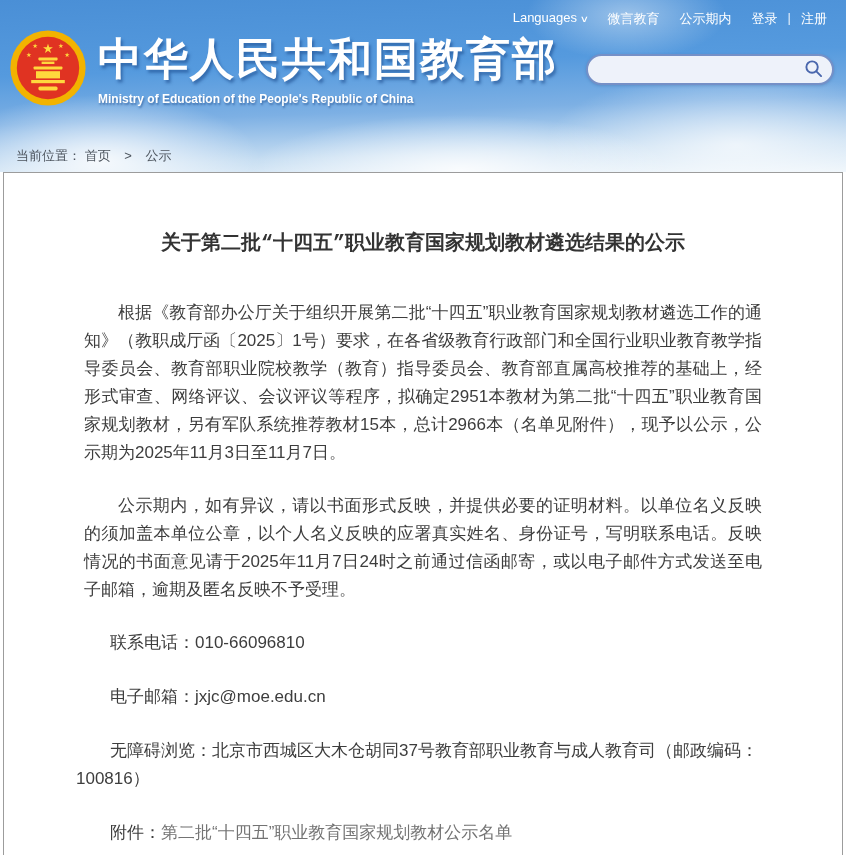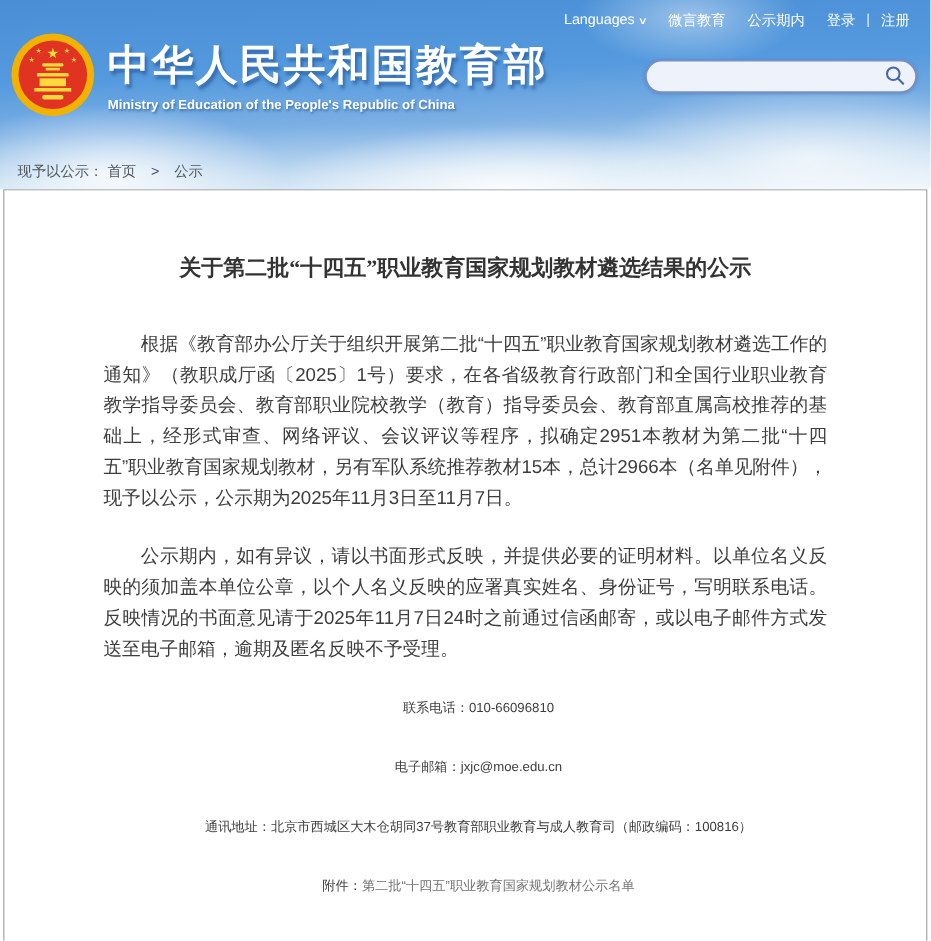--- a/index.html
+++ b/index.html
@@ -27,21 +27,21 @@
     color:#fff; font-size:13px;
   }
   .tb-item { color:#fff; text-decoration:none; cursor:pointer; white-space:nowrap; }
   .chev { font-size:9px; margin-left:4px; display:inline-block; transform:scaleX(1.4); }
   .tb-divider { opacity:.85; margin:0 -10px; }
 
   .logo-row { position:absolute; left:8px; top:28px; display:flex; align-items:center; z-index:4; cursor:pointer; }
   .emblem { width:80px; height:80px; display:block; }
   .titles { margin-left:10px; }
   .site-cn {
-    font-size:38px; font-weight:900; color:#fff; letter-spacing:2px;
+    font-size:44px; font-weight:900; color:#fff; letter-spacing:2px;
     text-shadow:2px 3px 3px rgba(15,60,125,.5);
     font-family:"DejaVu Sans","Liberation Sans",sans-serif;
   }
   .site-en {
     font-size:12px; font-weight:700; color:#fff; margin-top:3px;
     text-shadow:1px 2px 2px rgba(15,60,125,.5);
   }
 
   .search {
     position:absolute; right:12px; top:54px; z-index:5;
@@ -61,29 +61,29 @@
   .bc-sep { margin:0 10px; }
 
   
   .content-box {
     margin:0 3px; background:#fff; border:1px solid #9c9c9c;
     padding:42px 72px 60px; min-height:690px;
   }
   .article-title {
     font-size:20px; font-weight:700; color:#333; text-align:center;
     margin:14px 0 40px; line-height:30px;
-    font-family:Liberation Serif, serif;
+    font-family:Liberation Mono, monospace;
   }
   .body-p {
     font-size:17px; line-height:28px; color:#3d3d3d;
-    text-indent:2em; text-align:justify; margin:0 18px 25px;
+    text-indent:2em; text-align:justify; margin:0 8px 25px;
   }
   .info-line {
-    font-size:12px; line-height:28px; color:#3d3d3d;
-    text-indent:2em; margin:0 0 26px;text-align:center;
+    font-size:17px; line-height:28px; color:#3d3d3d;
+    text-indent:2em; margin:0 0 26px;
   }
   .att-link { color:#737373; text-decoration:none; cursor:pointer; }
 </style>
 </head>
 <body>
 
 <div class="page">
 
   <div class="hero">
     <div class="cloud c1"></div>
@@ -132,41 +132,41 @@
         <span>
           <svg width="19" height="19" viewBox="0 0 20 20" aria-hidden="true">
             <circle cx="8.5" cy="8.5" r="6" fill="none" stroke="#4a67ad" stroke-width="2"></circle>
             <line x1="13" y1="13" x2="18" y2="18" stroke="#4a67ad" stroke-width="2" stroke-linecap="round"></line>
           </svg>
         </span>
       </button>
     </div>
 
     <div class="breadcrumb">
-      <span>现予以公示：</span>
+      <span>当前位置：</span>
       <a>首页</a>
       <span class="bc-sep">&gt;</span>
       <a>公示</a>
     </div>
   </div>
 
   <div class="content-box">
     <h1 class="article-title">关于第二批“十四五”职业教育国家规划教材遴选结果的公示</h1>
 
     <p class="body-p">根据《教育部办公厅关于组织开展第二批“十四五”职业教育国家规划教材遴选工作的通知》（教职成厅函〔2025〕1号）要求，在各省级教育行政部门和全国行业职业教育教学指导委员会、教育部职业院校教学（教育）指导委员会、教育部直属高校推荐的基础上，经形式审查、网络评议、会议评议等程序，拟确定2951本教材为第二批“十四五”职业教育国家规划教材，另有军队系统推荐教材15本，总计2966本（名单见附件），现予以公示，公示期为2025年11月3日至11月7日。</p>
     <p class="body-p">公示期内，如有异议，请以书面形式反映，并提供必要的证明材料。以单位名义反映的须加盖本单位公章，以个人名义反映的应署真实姓名、身份证号，写明联系电话。反映情况的书面意见请于2025年11月7日24时之前通过信函邮寄，或以电子邮件方式发送至电子邮箱，逾期及匿名反映不予受理。</p>
 
     <div class="info-line">
       <span>联系电话：</span><span>010-66096810</span>
     </div>
     <div class="info-line">
       <span>电子邮箱：</span><span>jxjc@moe.edu.cn</span>
     </div>
     <div class="info-line">
-      <span>通讯地址：</span><span>北京市西城区大木仓胡同37号教育部职业教育与成人教育司（邮政编码：100816）</span>
+      <span>无障碍浏览：</span><span>北京市西城区大木仓胡同37号教育部职业教育与成人教育司（邮政编码：100816）</span>
     </div>
 
     <div class="info-line">
       <span>附件：</span><a class="att-link">第二批“十四五”职业教育国家规划教材公示名单</a>
     </div>
 
   </div>
 
 </div>
 

